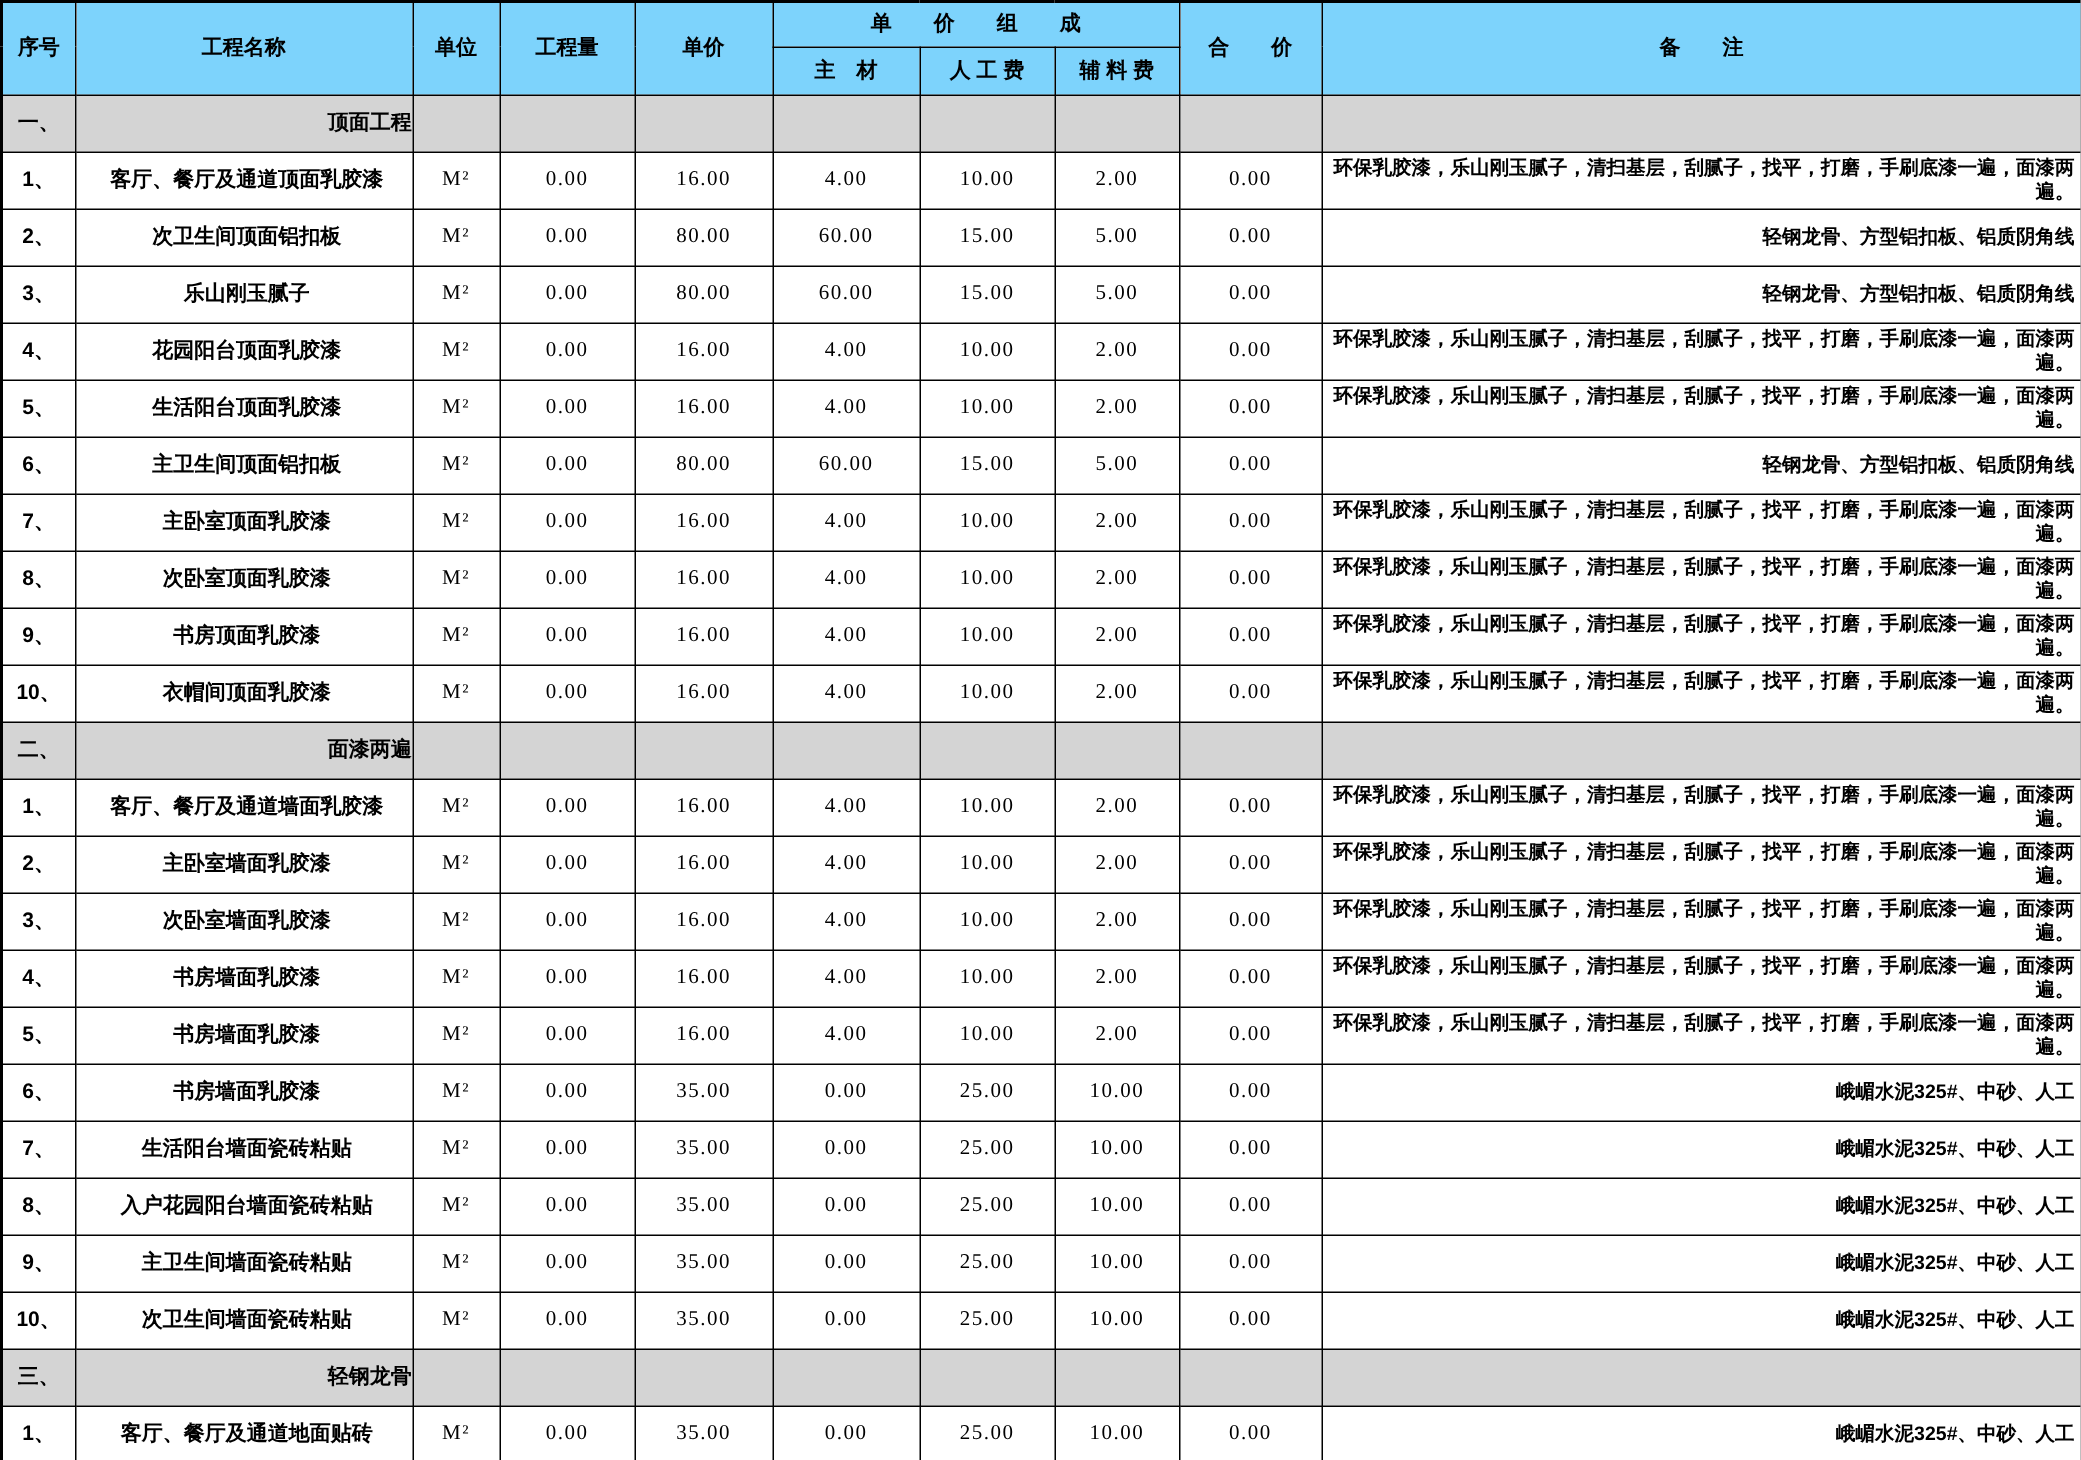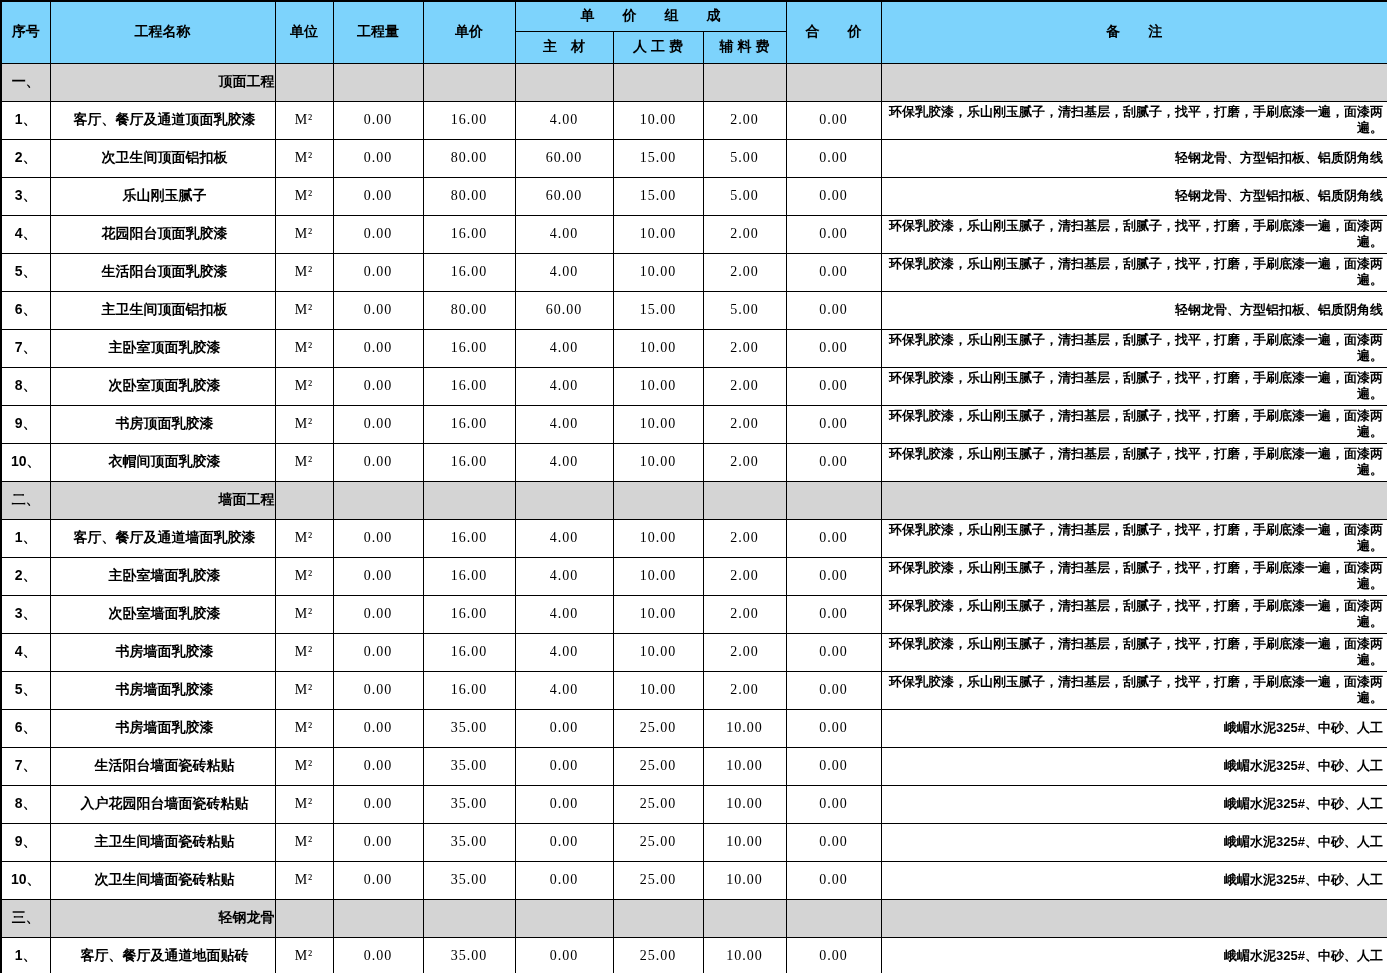--- a/index.html
+++ b/index.html
@@ -233,21 +233,21 @@
         <td class="num">0.00</td>
         <td class="num">16.00</td>
         <td class="num">4.00</td>
         <td class="num">10.00</td>
         <td class="num">2.00</td>
         <td class="num">0.00</td>
         <td class="remark-cell">环保乳胶漆，乐山刚玉腻子，清扫基层，刮腻子，找平，打磨，手刷底漆一遍，面漆两遍。</td>
       </tr>
       <tr class="section-row">
         <td class="cn">二、</td>
-        <td class="cn section-title-cell">墙面工程</td>
+        <td class="cn section-title-cell">面漆两遍</td>
         <td></td>
         <td></td>
         <td></td>
         <td></td>
         <td></td>
         <td></td>
         <td></td>
         <td></td>
       </tr>
       <tr>

